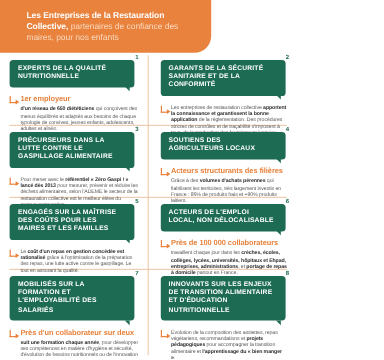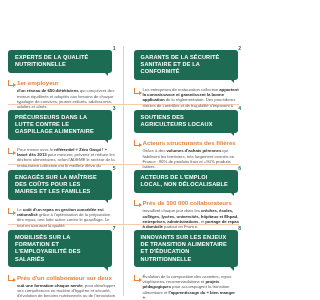--- a/index.html
+++ b/index.html
@@ -126,20 +126,25 @@
     font-size: 3.2px;
     line-height: 4px;
   }
   .no-lead .para { margin-top: 0; }
 </style>
 </head>
 <body>
 
 <div class="page">
 
+  <div class="hero">
+    <div class="hero-text">
+      <span class="strong">Les Entreprises de la Restauration Collective,</span><span> partenaires de confiance des maires, pour nos enfants</span>
+    </div>
+  </div>
 
   <div class="vline"></div>
   <div class="hline" style="top:104px"></div>
   <div class="hline" style="top:164px"></div>
   <div class="hline" style="top:224px"></div>
 
   <div class="grid">
 
     <div class="cell">
       <span class="num l">1</span>

